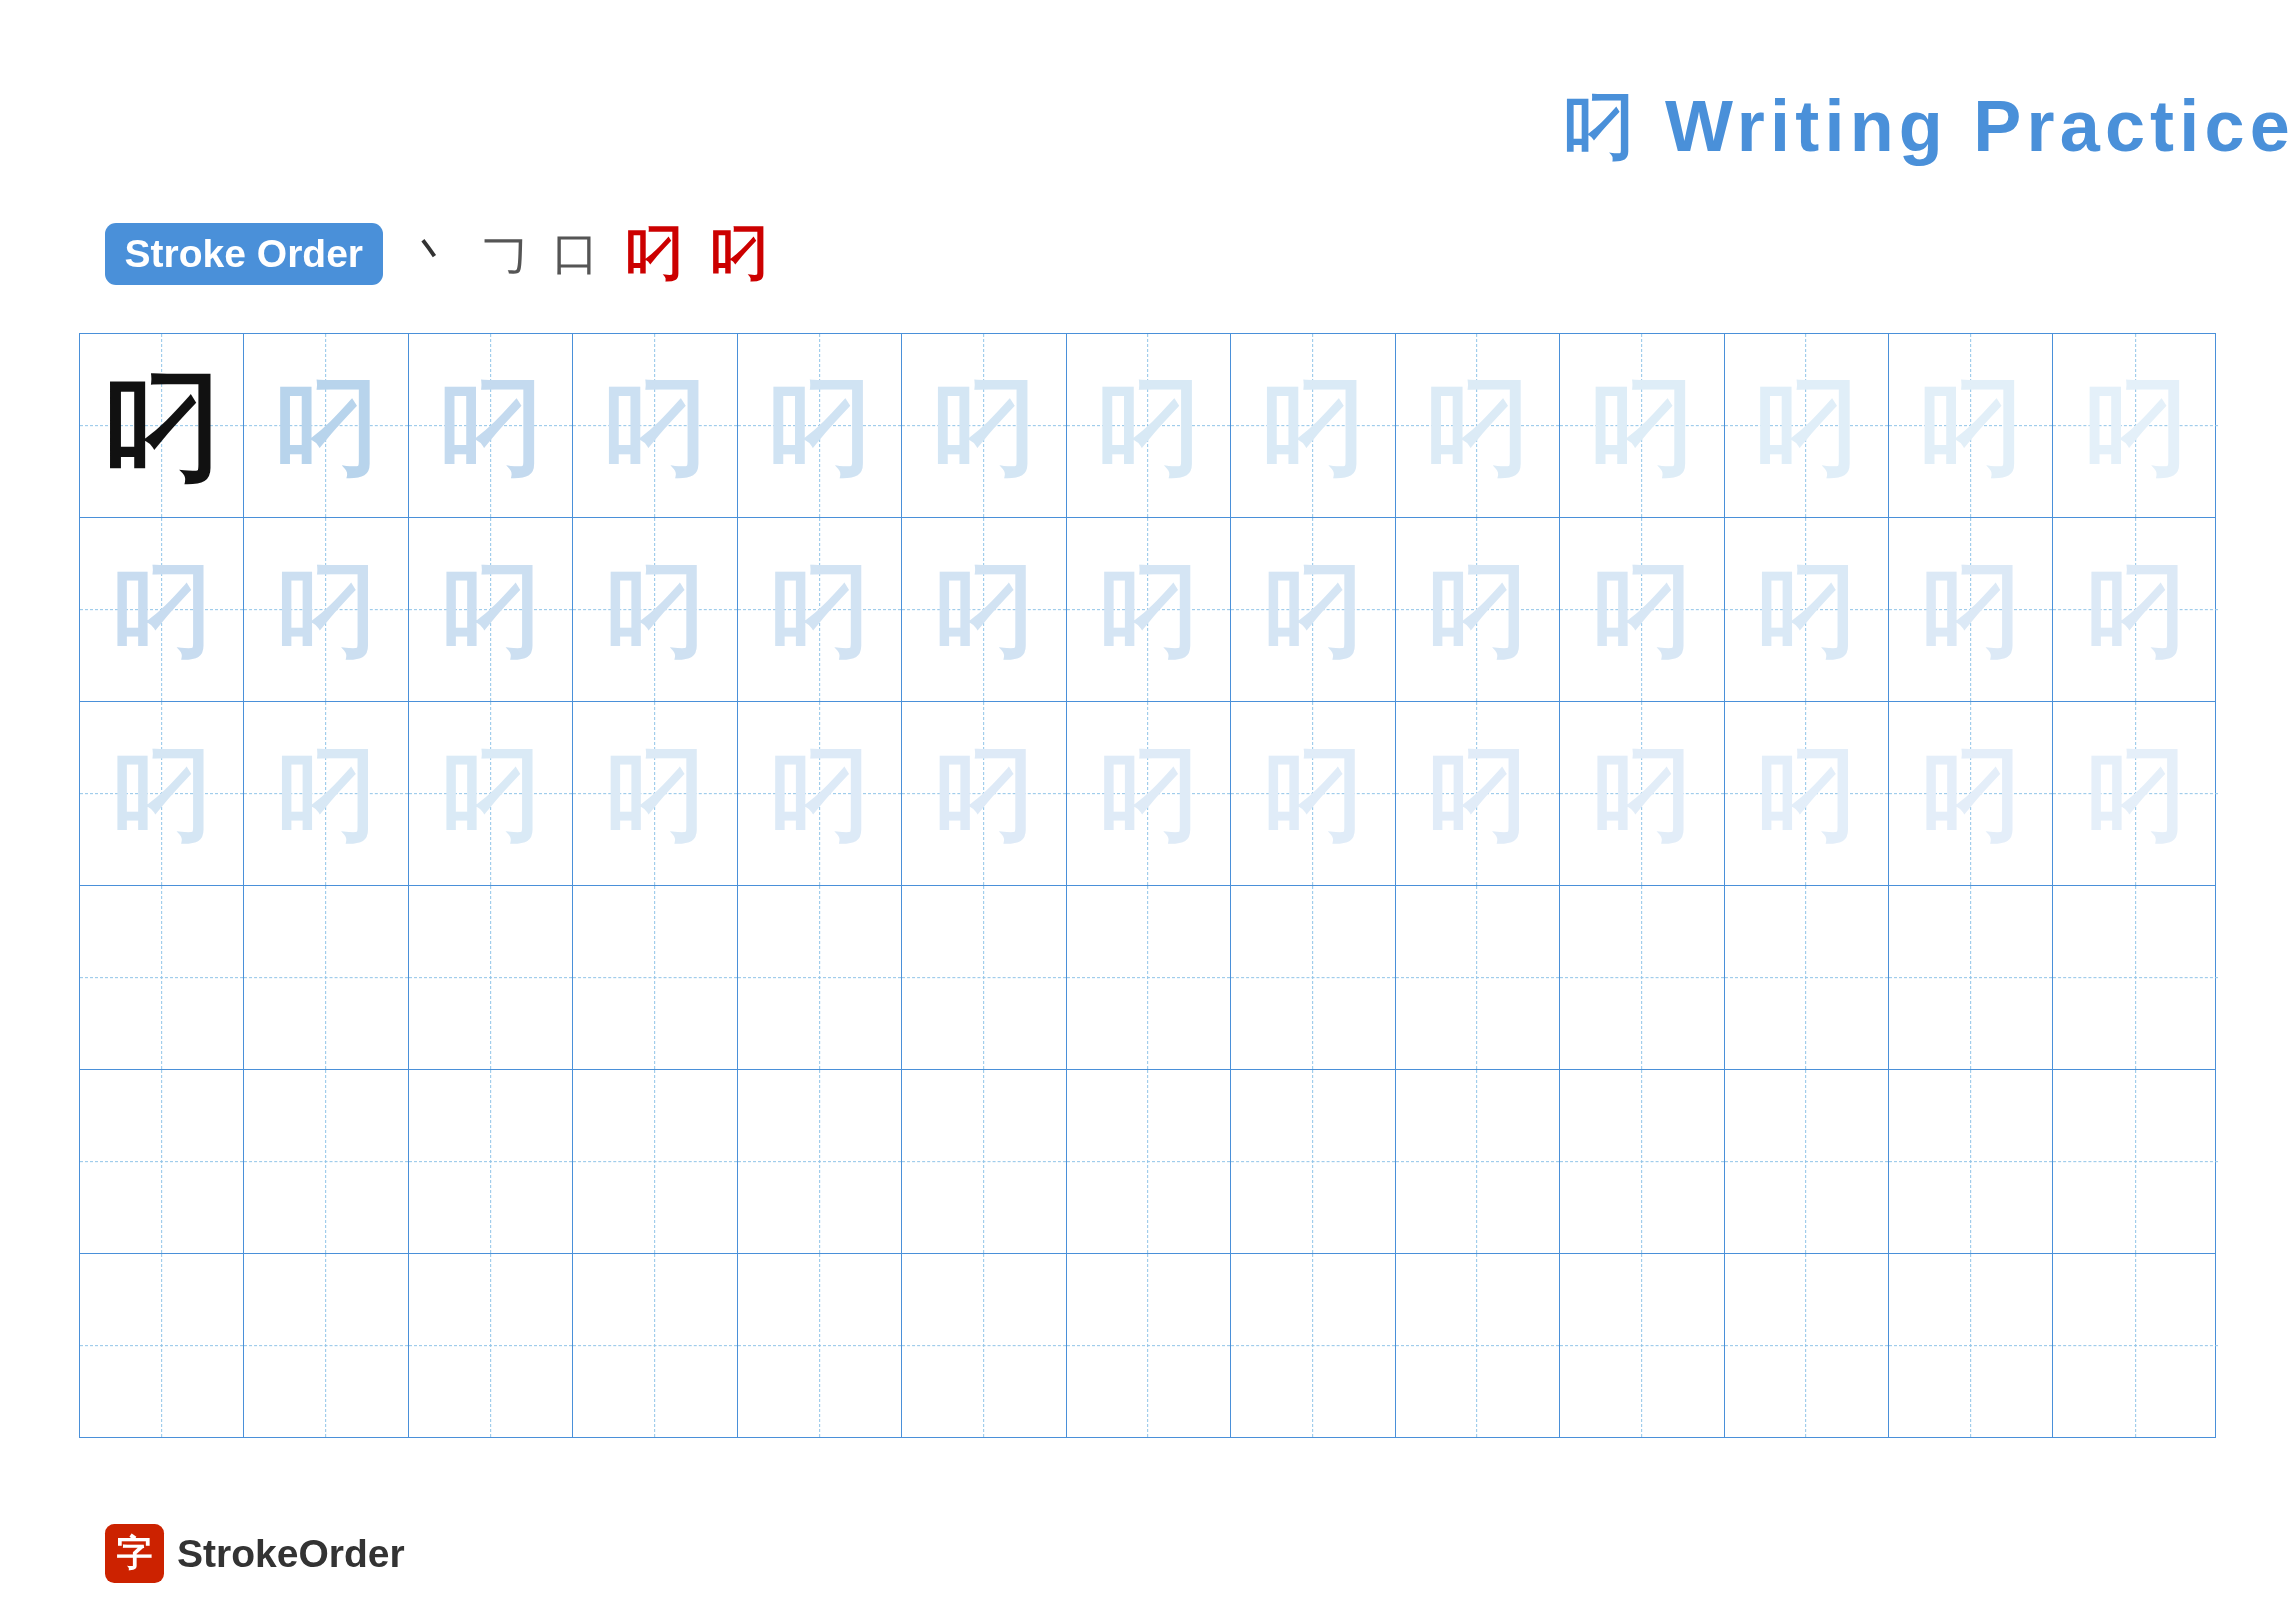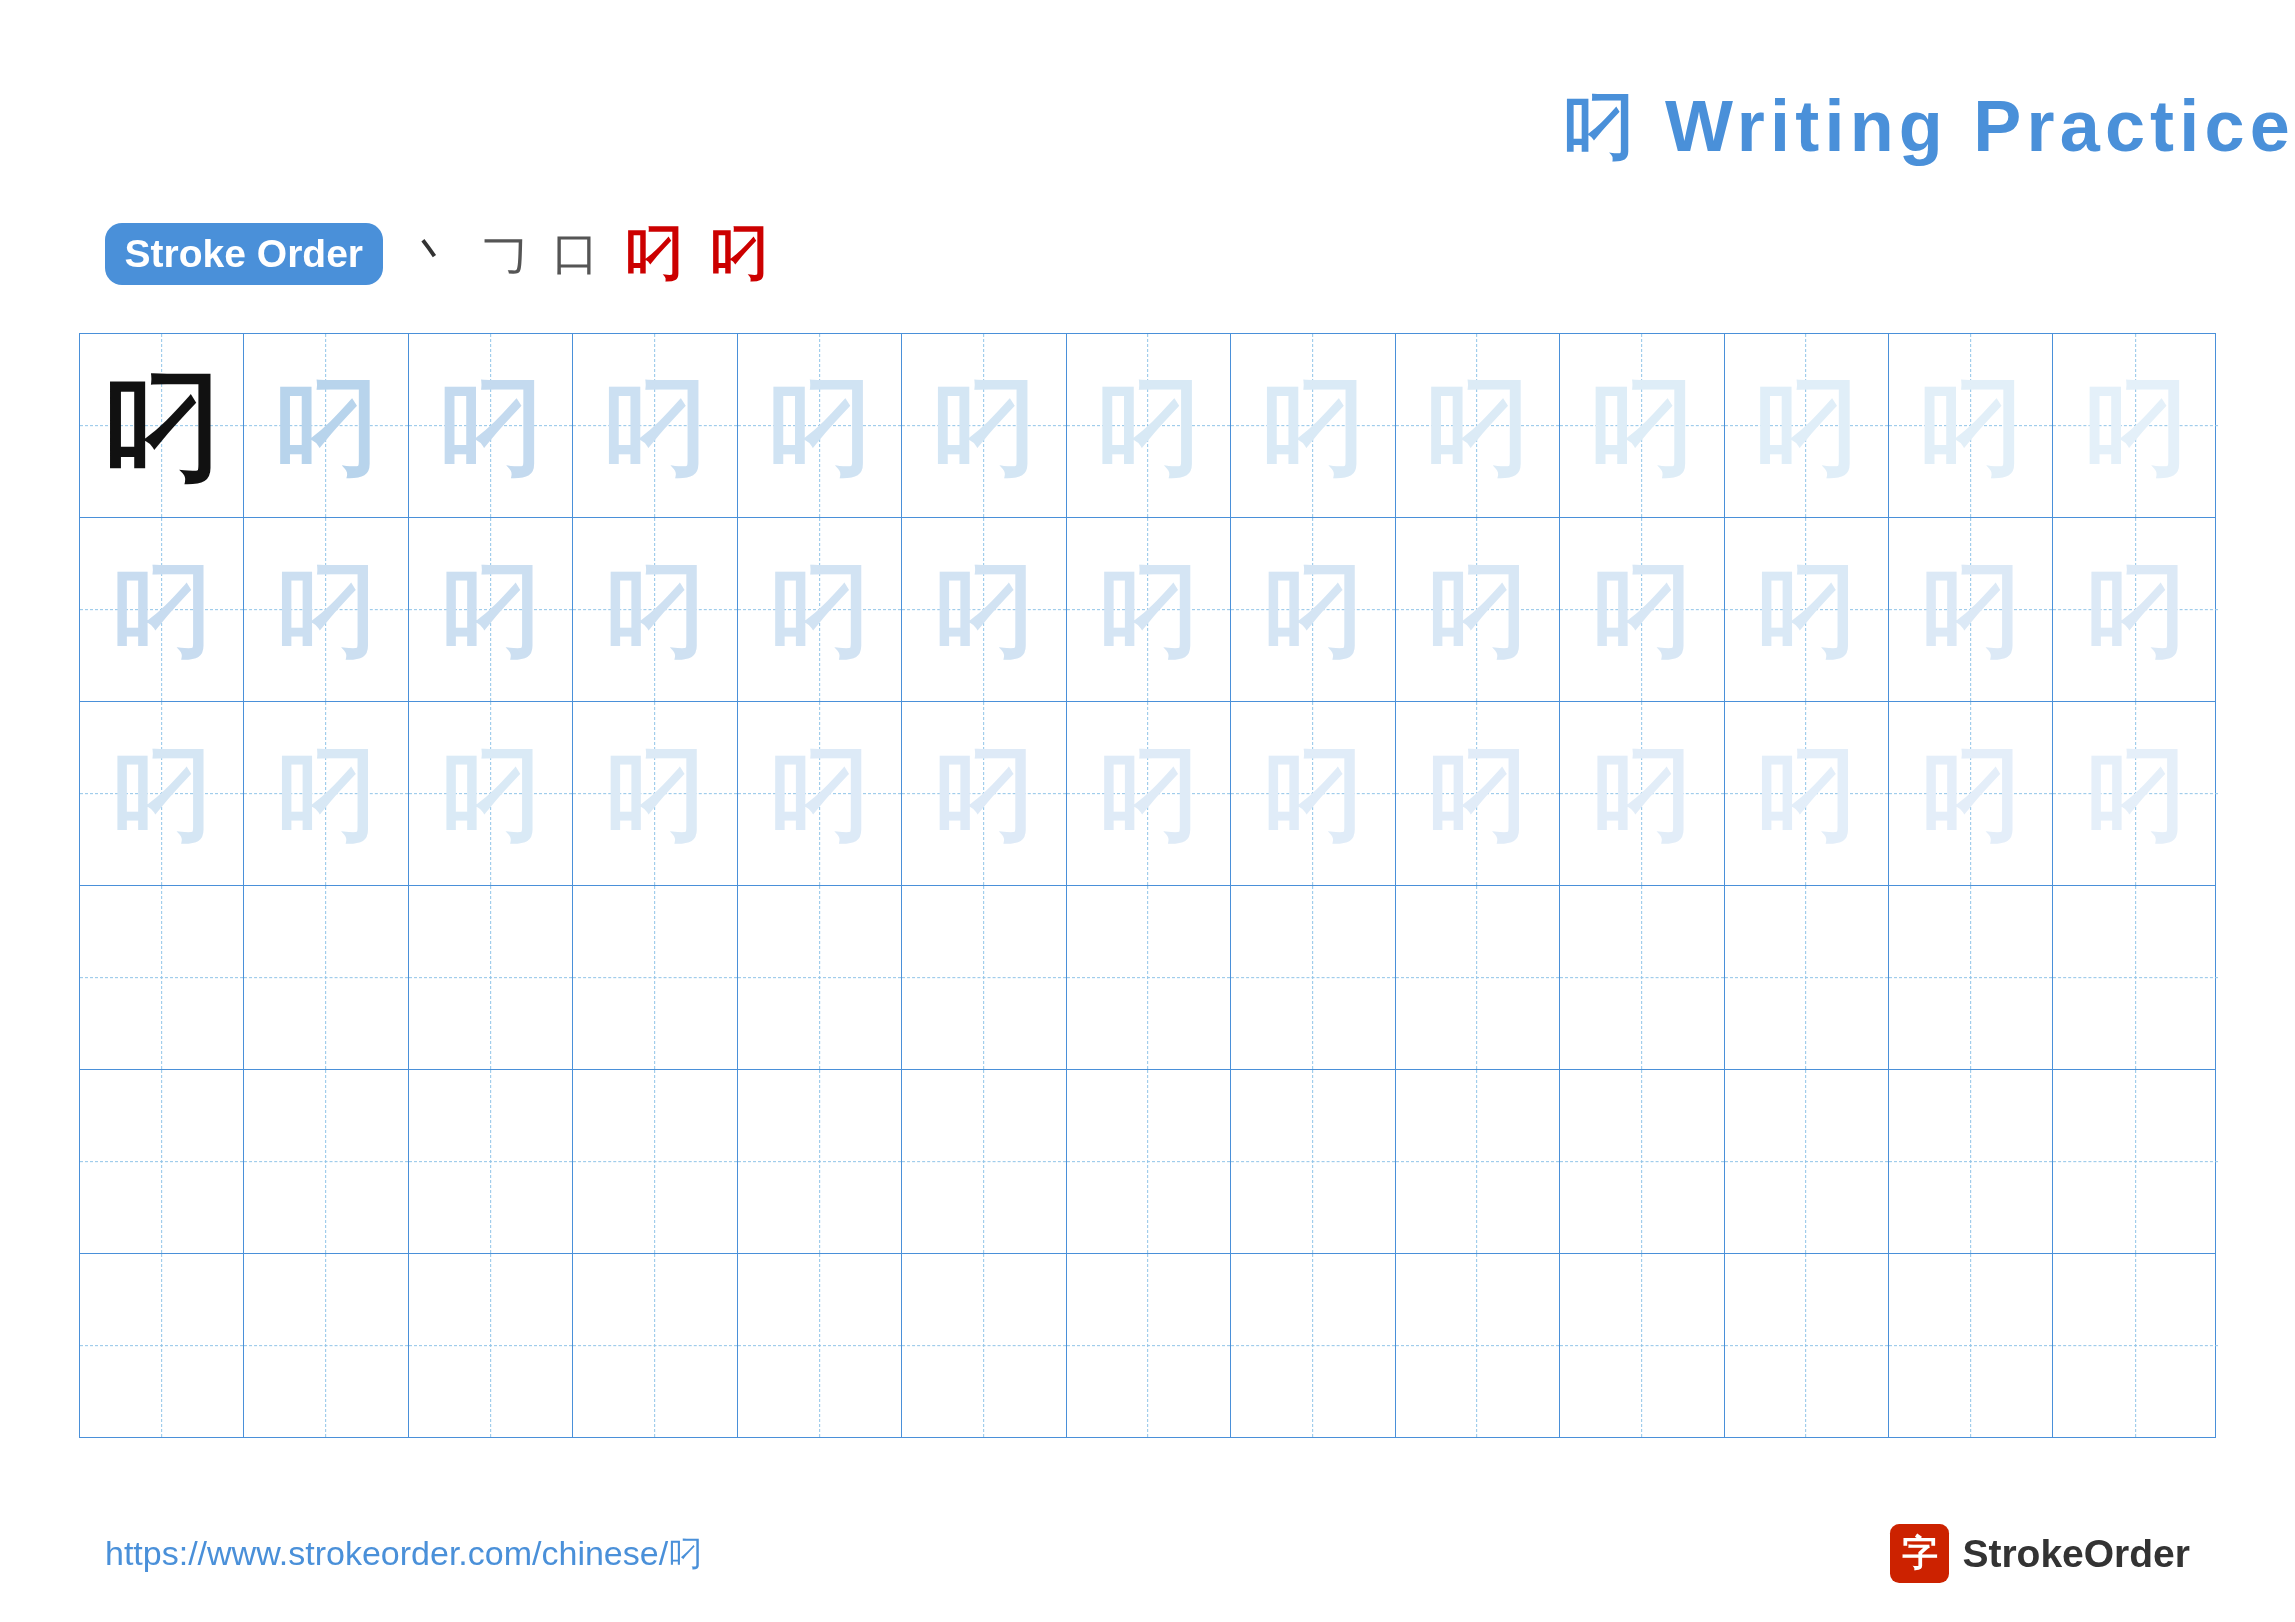--- a/index.html
+++ b/index.html
@@ -29,21 +29,21 @@
       margin-bottom: 39px;
       gap: 26px;
     }
 
     .stroke-order-badge {
       background: #4a90d9;
       color: #fff;
       font-size: 39px;
       font-weight: bold;
       padding: 9.2px 19.6px;
-      border-radius: 17px;
+      border-radius: 11px;
       white-space: nowrap;
     }
 
     .stroke-steps {
       display: flex;
       align-items: center;
       gap: 26px;
       font-size: 52px;
     }
 
@@ -349,19 +349,18 @@
     <div class="grid-cell"></div>
     <div class="grid-cell"></div>
     <div class="grid-cell"></div>
     <div class="grid-cell"></div>
     <div class="grid-cell"></div>
   </div>
 
 </div>
 
 <div class="footer">
-  <a class="footer-url">https://www.strokeorder.com/chinese/叼</a>
   <div class="footer-brand">
     <div class="brand-icon">字</div>
     <span>StrokeOrder</span>
   </div>
 </div>
 
 
 </body></html>

